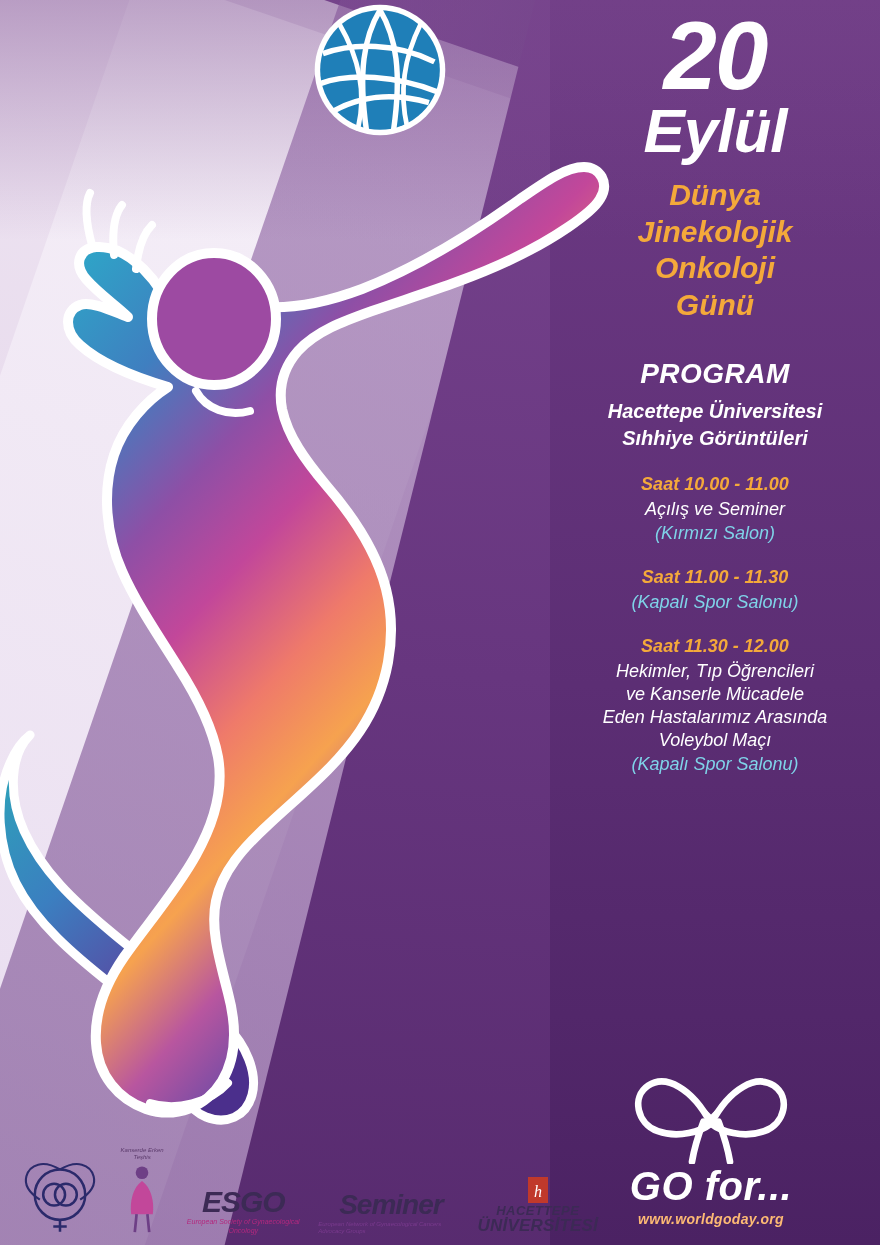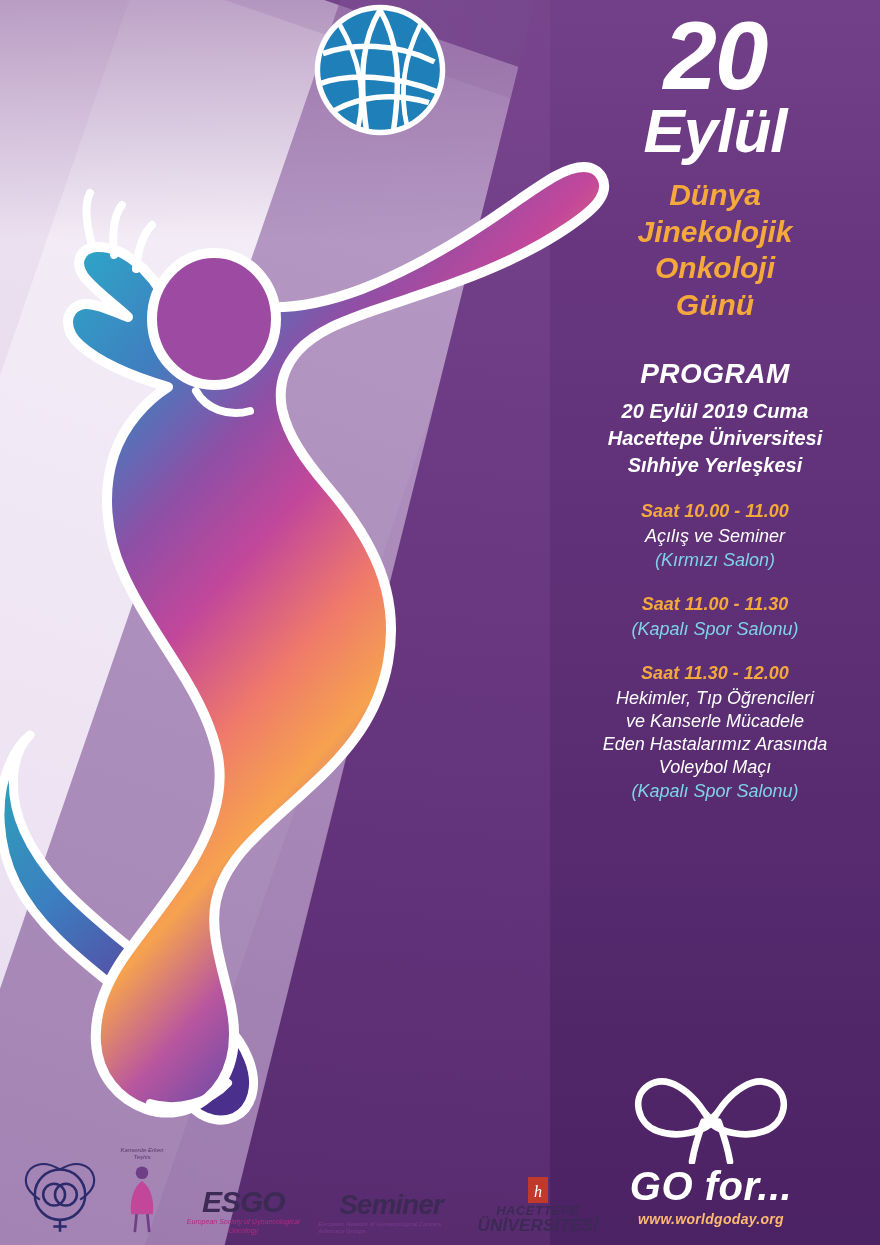--- a/index.html
+++ b/index.html
@@ -377,23 +377,22 @@
 
     <div class="subtitle">
       <div>Dünya</div>
       <div>Jinekolojik</div>
       <div>Onkoloji</div>
       <div>Günü</div>
     </div>
 
     <div class="program-title">PROGRAM</div>
     <div class="program-meta">
-      <div>20 Eylül 2019 Cuma</div>
       <div>Hacettepe Üniversitesi</div>
-      <div>Sıhhiye Yerleşkesi</div>
+      <div>Sıhhiye Görüntüleri</div>
     </div>
 
     <div class="session">
       <div class="session-time">Saat 10.00 - 11.00</div>
       <div class="session-name">Açılış ve Seminer</div>
       <div class="session-venue">(Kırmızı Salon)</div>
     </div>
 
     <div class="session">
       <div class="session-time">Saat 11.00 - 11.30</div>

